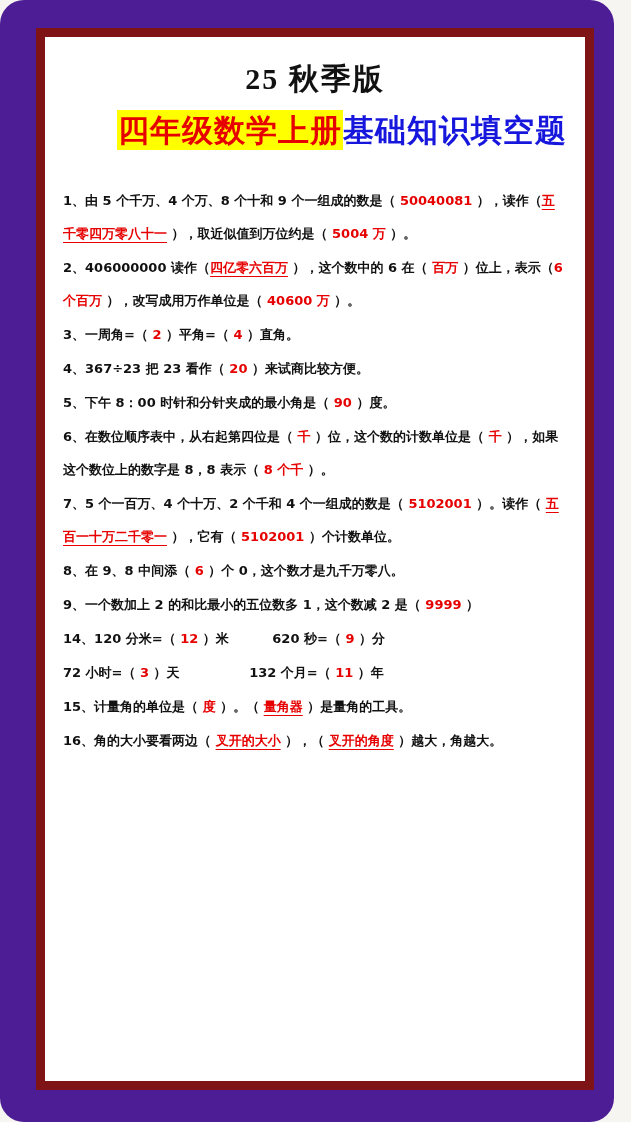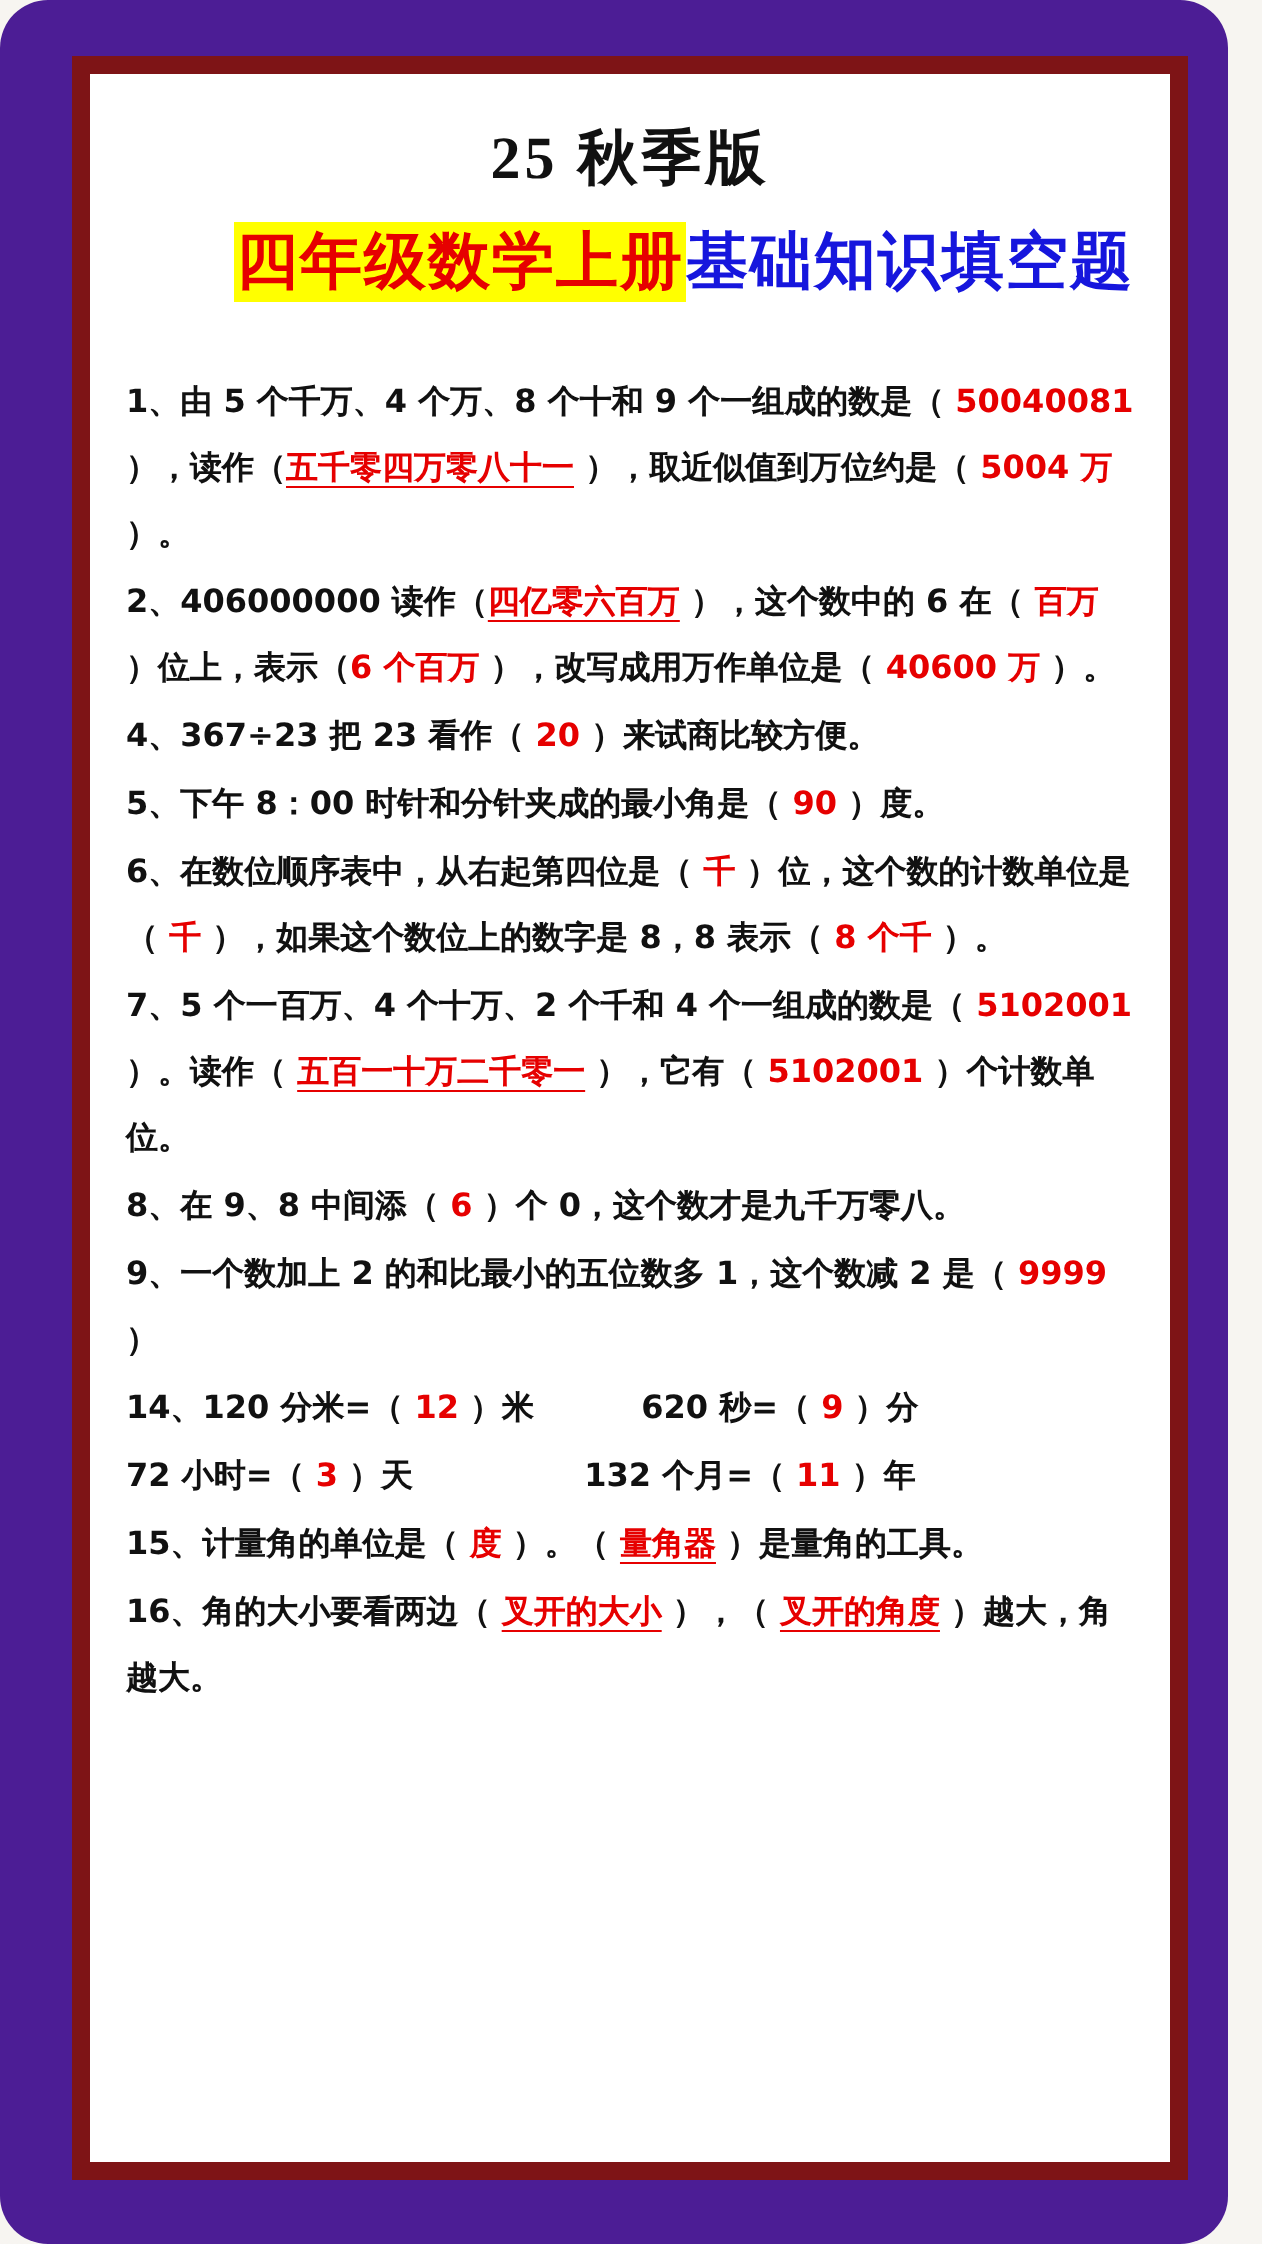--- a/index.html
+++ b/index.html
@@ -47,21 +47,21 @@
   }
   .subtitle .hl {
     background: #ffff00;
     color: #e60000;
     padding: 2px 1px;
   }
   .subtitle .blue {
     color: #1616dd;
   }
   .questions {
-    font-size: 16px;
+    font-size: 13px;
     font-weight: bold;
     color: #111111;
     line-height: 33px;
     margin-top: 32px;
   }
   .question {
     margin: 0 0 1px 0;
     white-space: pre-wrap;
     word-break: break-all;
   }
@@ -78,20 +78,21 @@
 
 <div class="canvas">
   <div class="frame">
     <div class="title">25 秋季版</div>
     <div class="subtitle">
       <span class="hl">四年级数学上册</span><span class="blue">基础知识填空题</span>
     </div>
     <div class="questions">
         <p class="question"><span class="normal">1、由 5 个千万、4 个万、8 个十和 9 个一组成的数是（ </span><span class="answer">50040081</span><span class="normal"> ），读作（</span><span class="answer-u">五千零四万零八十一</span><span class="normal"> ），取近似值到万位约是（ </span><span class="answer">5004 万</span><span class="normal"> ）。</span></p>
         <p class="question"><span class="normal">2、406000000 读作（</span><span class="answer-u">四亿零六百万</span><span class="normal"> ），这个数中的 6 在（ </span><span class="answer">百万</span><span class="normal"> ）位上，表示（</span><span class="answer">6 个百万</span><span class="normal"> ），改写成用万作单位是（ </span><span class="answer">40600 万</span><span class="normal"> ）。</span></p>
+        <p class="question"><span class="normal">3、一周角=（ </span><span class="answer">2</span><span class="normal"> ）平角=（ </span><span class="answer">4</span><span class="normal"> ）直角。</span></p>
         <p class="question"><span class="normal">4、367÷23 把 23 看作（ </span><span class="answer">20</span><span class="normal"> ）来试商比较方便。</span></p>
         <p class="question"><span class="normal">5、下午 8：00 时针和分针夹成的最小角是（ </span><span class="answer">90</span><span class="normal"> ）度。</span></p>
         <p class="question"><span class="normal">6、在数位顺序表中，从右起第四位是（ </span><span class="answer">千</span><span class="normal"> ）位，这个数的计数单位是（ </span><span class="answer">千</span><span class="normal"> ），如果这个数位上的数字是 8，8 表示（ </span><span class="answer">8 个千</span><span class="normal"> ）。</span></p>
         <p class="question"><span class="normal">7、5 个一百万、4 个十万、2 个千和 4 个一组成的数是（ </span><span class="answer">5102001</span><span class="normal"> ）。读作（ </span><span class="answer-u">五百一十万二千零一</span><span class="normal"> ），它有（ </span><span class="answer">5102001</span><span class="normal"> ）个计数单位。</span></p>
         <p class="question"><span class="normal">8、在 9、8 中间添（ </span><span class="answer">6</span><span class="normal"> ）个 0，这个数才是九千万零八。</span></p>
         <p class="question"><span class="normal">9、一个数加上 2 的和比最小的五位数多 1，这个数减 2 是（ </span><span class="answer">9999</span><span class="normal"> ）</span></p>
         <p class="question"><span class="normal">14、120 分米=（ </span><span class="answer">12</span><span class="normal"> ）米</span><span class="normal">　　　 620 秒=（ </span><span class="answer">9</span><span class="normal"> ）分</span></p>
         <p class="question"><span class="normal">72 小时=（ </span><span class="answer">3</span><span class="normal"> ）天</span><span class="normal">　　　　　 132 个月=（ </span><span class="answer">11</span><span class="normal"> ）年</span></p>
         <p class="question"><span class="normal">15、计量角的单位是（ </span><span class="answer">度</span><span class="normal"> ）。（ </span><span class="answer-u">量角器</span><span class="normal"> ）是量角的工具。</span></p>
         <p class="question"><span class="normal">16、角的大小要看两边（ </span><span class="answer-u">叉开的大小</span><span class="normal"> ），（ </span><span class="answer-u">叉开的角度</span><span class="normal"> ）越大，角越大。</span></p>

